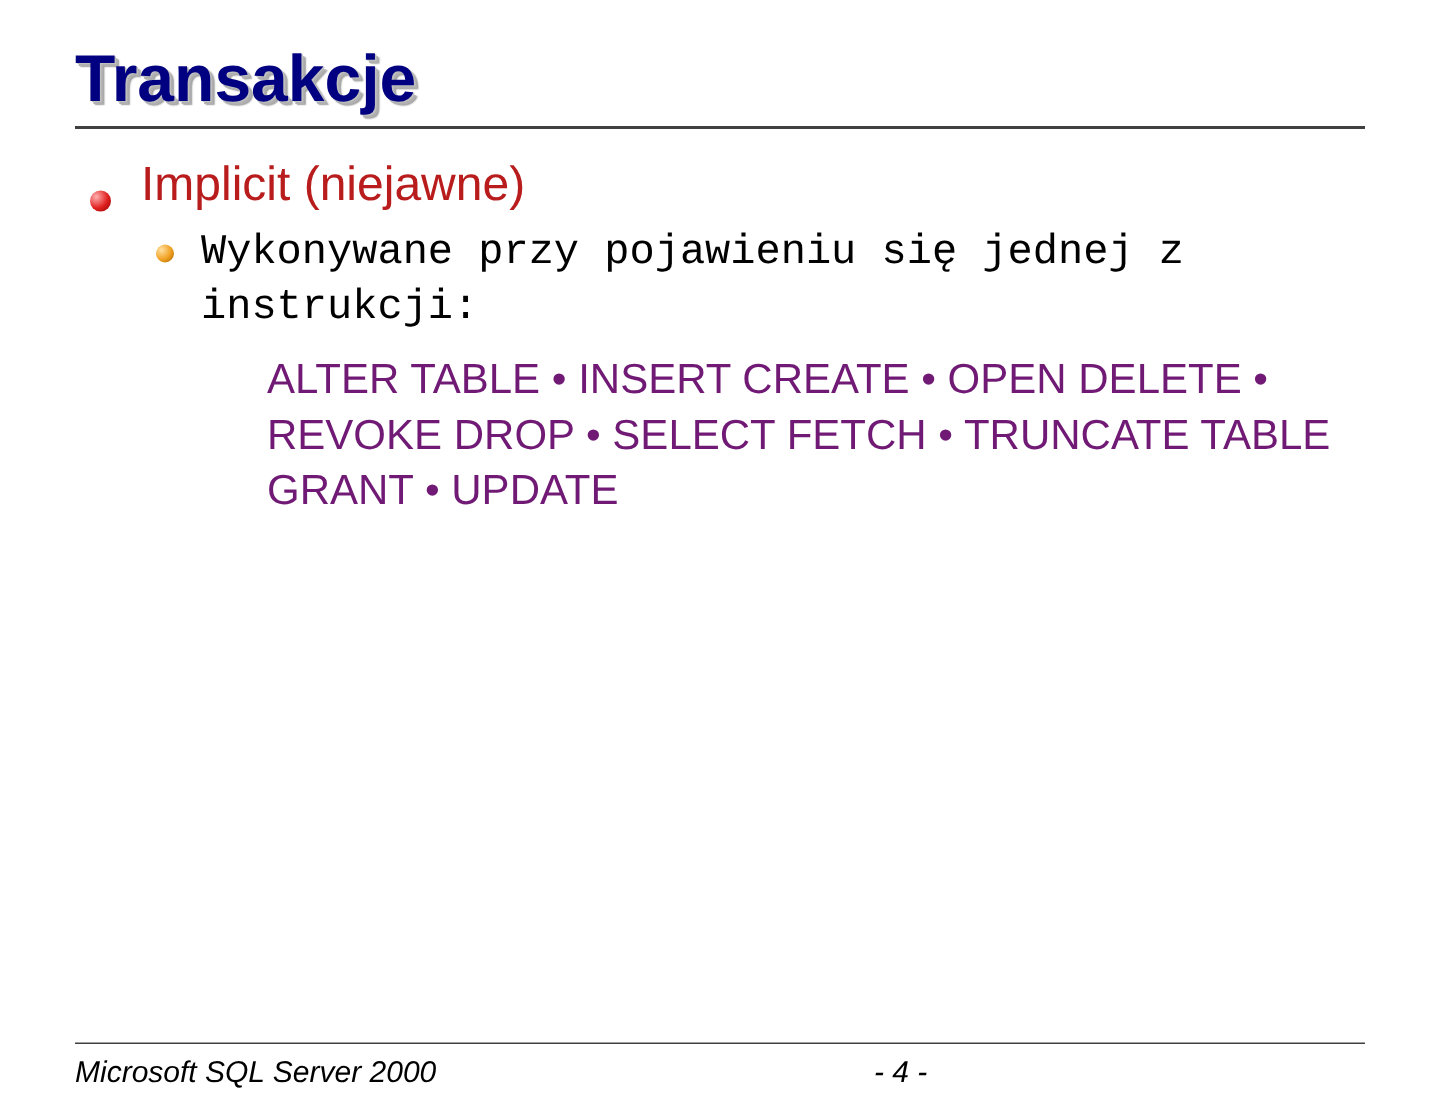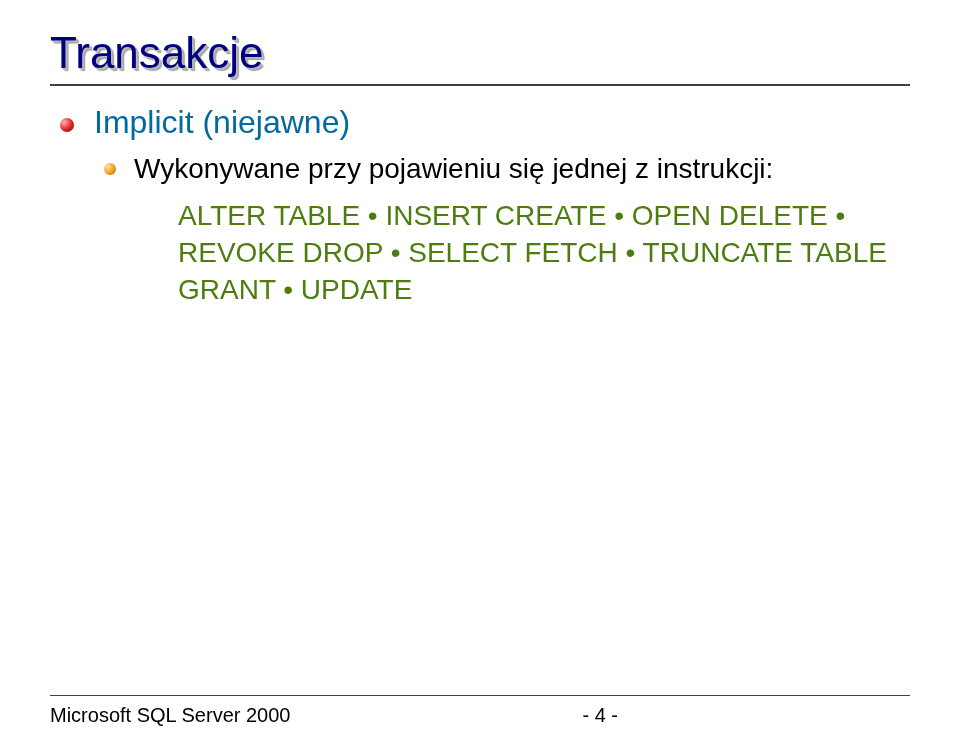--- a/index.html
+++ b/index.html
@@ -14,56 +14,57 @@
   }
   .slide {
     position: relative;
     width: 960px;
     height: 745px;
     box-sizing: border-box;
     padding: 28px 50px 0 50px;
   }
   .title {
     font-size: 44px;
-    font-weight: normal;
+    font-weight: bold;
     color: #000080;
     text-shadow:
       1px 1px 0 #c0c0c0,
       2px 2px 0 #b0b0b0,
       3px 3px 1px #a0a0a0;
     margin-bottom: 6px;
   }
   .title-underline {
     border: 0;
     border-top: 2px solid #404040;
     margin: 0 0 18px 0;
     width: 100%;
   }
   .content {
     padding-left: 10px;
   }
   .lvl1 {
     display: flex;
-    align-items: flex-start;
+    align-items: flex-end;
     font-size: 32px;
-    color: #0369a1;
+    color: #b91c1c;
     margin-bottom: 10px;
   }
   .lvl2 {
     display: flex;
     align-items: flex-start;
     font-size: 28px;
     color: #000;
     margin-left: 44px;
     margin-bottom: 10px;
     line-height: 1.32;
+    font-family: Liberation Mono, monospace;
   }
   .lvl3 {
     font-size: 28px;
-    color: #4d7c0f;
+    color: #701a75;
     margin-left: 118px;
     margin-bottom: 16px;
     line-height: 1.32;
   }
   .bullet-disc {
     display: inline-block;
     width: 14px;
     height: 14px;
     min-width: 14px;
     border-radius: 50%;
@@ -93,20 +94,21 @@
   }
   .footer-line {
     border: 0;
     border-top: 1.5px solid #404040;
     margin: 0 0 8px 0;
   }
   .footer-row {
     display: flex;
     justify-content: space-between;
     align-items: center;
+    font-style: italic;
   }
   .footer-left, .footer-center, .footer-right {
     white-space: nowrap;
   }
   .footer-center { text-align: center; flex: 1; }
 </style>
 </head>
 <body>
 
 <div class="slide">

